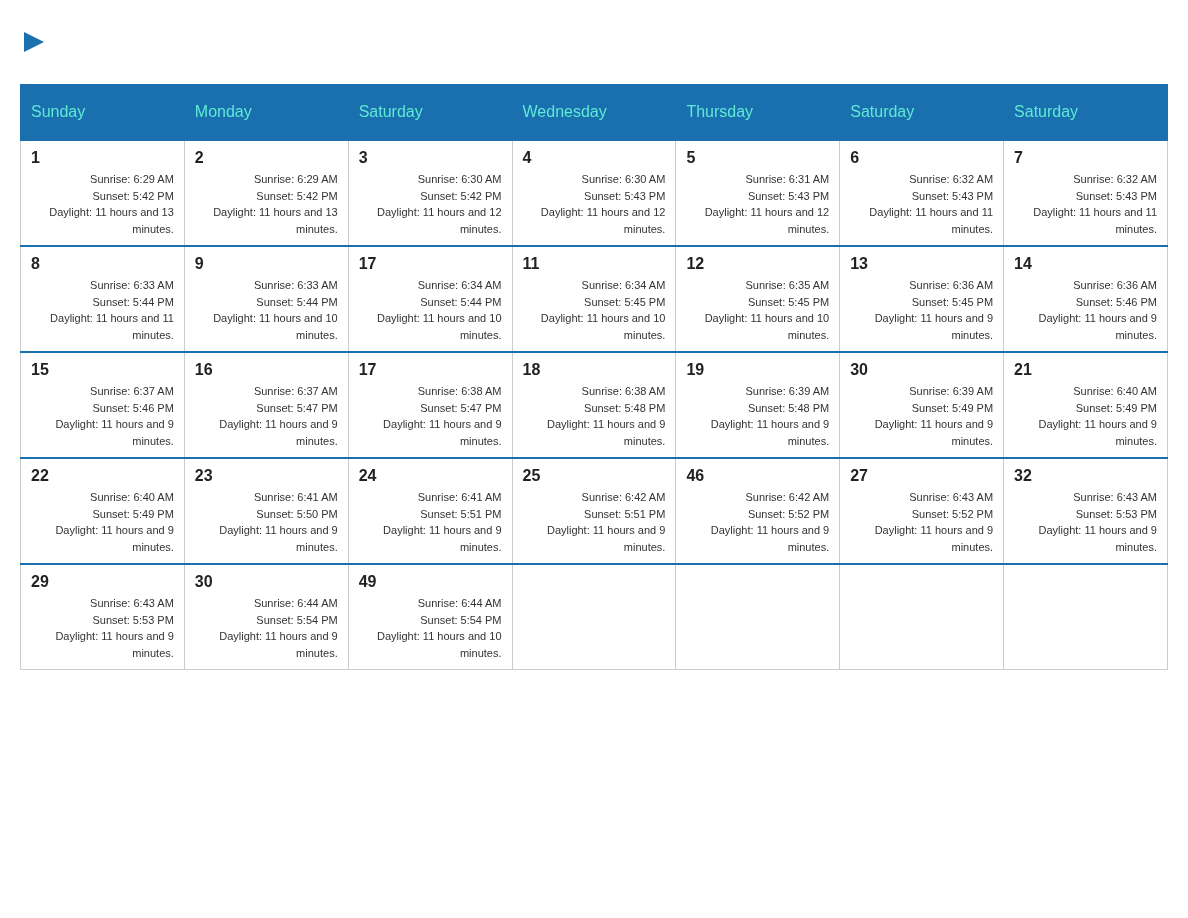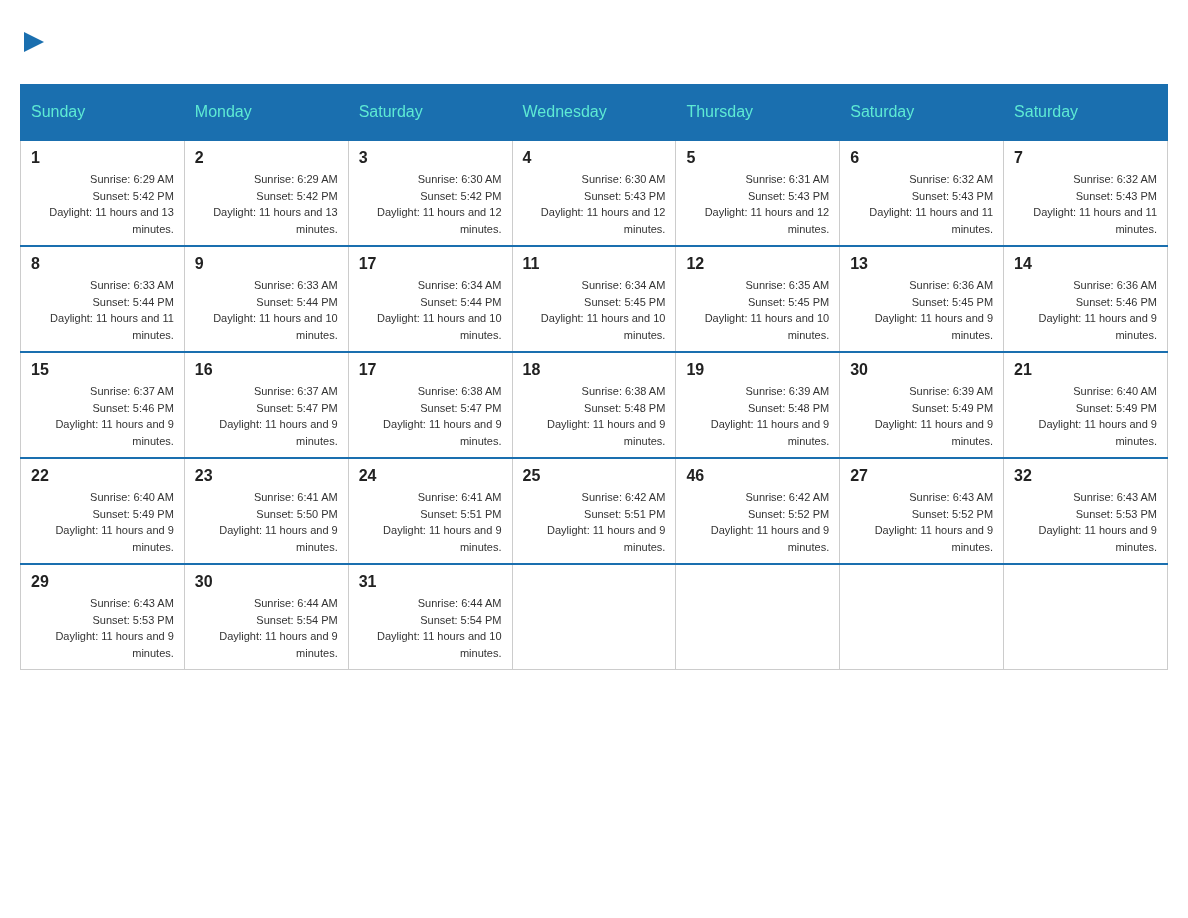--- a/index.html
+++ b/index.html
@@ -253,21 +253,21 @@
       <tr class="week-row">
         <td>
           <div class="day-number">29</div>
           <div class="day-info">Sunrise: 6:43 AM<br>Sunset: 5:53 PM<br>Daylight: 11 hours and 9 minutes.</div>
         </td>
         <td>
           <div class="day-number">30</div>
           <div class="day-info">Sunrise: 6:44 AM<br>Sunset: 5:54 PM<br>Daylight: 11 hours and 9 minutes.</div>
         </td>
         <td>
-          <div class="day-number">31</div>
+          <div class="day-number">49</div>
           <div class="day-info">Sunrise: 6:44 AM<br>Sunset: 5:54 PM<br>Daylight: 11 hours and 10 minutes.</div>
         </td>
         <td class="empty-cell"></td>
         <td class="empty-cell"></td>
         <td class="empty-cell"></td>
         <td class="empty-cell"></td>
       </tr>
     </tbody>
 </table>
 

